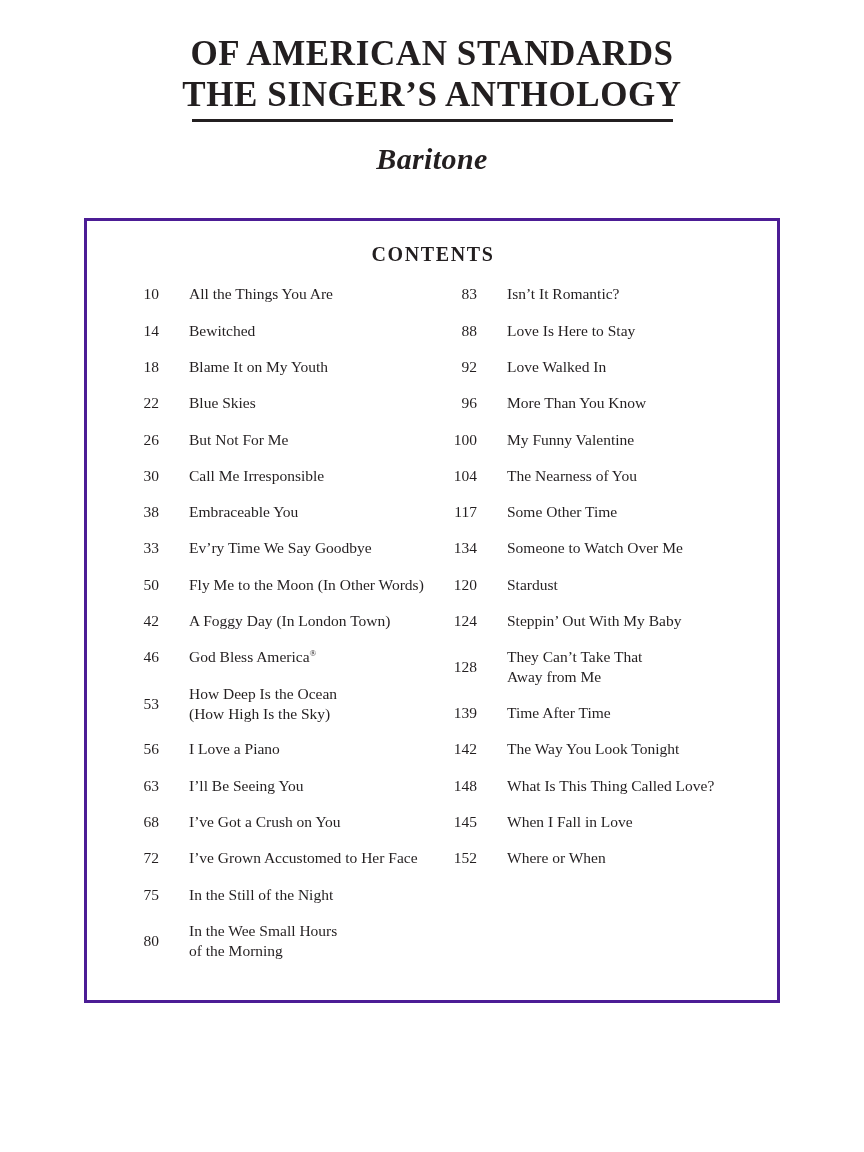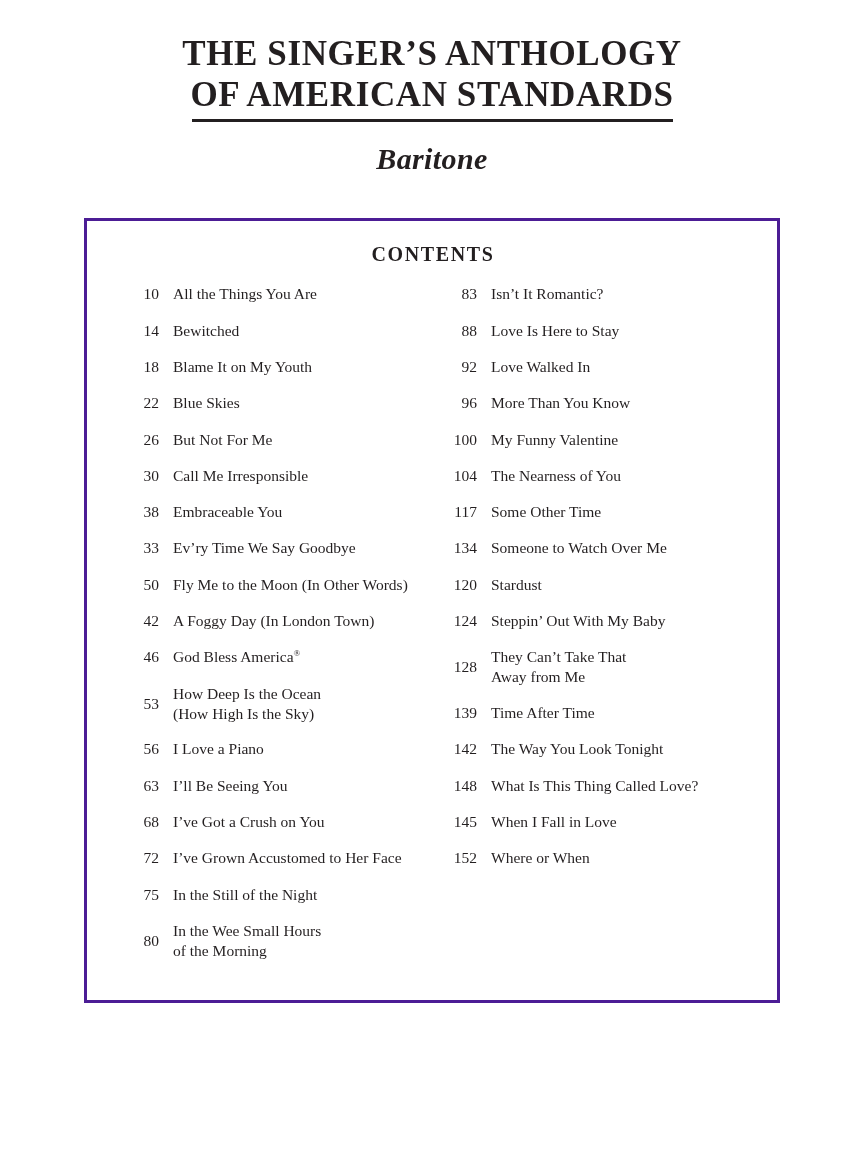--- a/index.html
+++ b/index.html
@@ -87,36 +87,37 @@
     text-align: right;
     font-size: 15.5px;
     line-height: 1.28;
     padding-right: 14px;
     box-sizing: border-box;
   }
   .entry .ttl {
     font-size: 15.5px;
     line-height: 1.28;
     white-space: pre-line;
+    margin-left: 16px;
   }
   .entry.two-line { margin-bottom: 16px; }
   sup.reg {
     font-size: 9px;
     vertical-align: super;
     line-height: 0;
   }
 </style>
 </head>
 <body>
 
 <div class="page">
 
   <div class="title-block">
+    <div class="title-line">OF AMERICAN STANDARDS</div>
     <div class="title-line">THE SINGER’S ANTHOLOGY</div>
-    <div class="title-line">OF AMERICAN STANDARDS</div>
     <div class="title-rule"></div>
     <div class="voice-type">Baritone</div>
   </div>
 
   <div class="contents-box">
     <div class="contents-heading">CONTENTS</div>
 
     <div class="columns">
       <div class="col left" id="left-col">
           <div class="entry">

